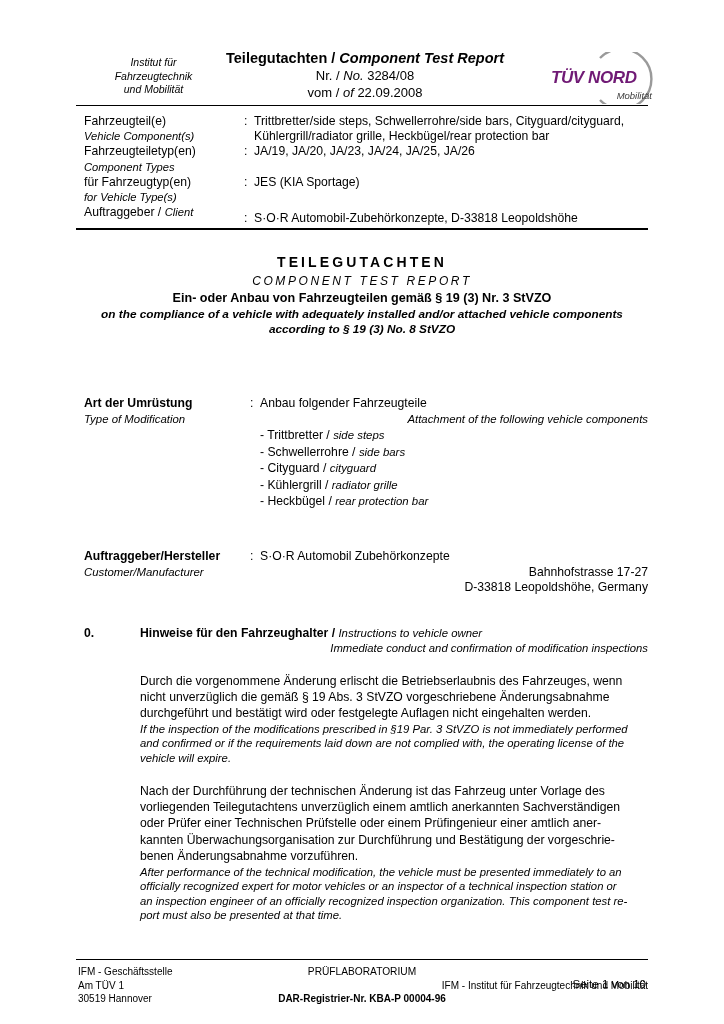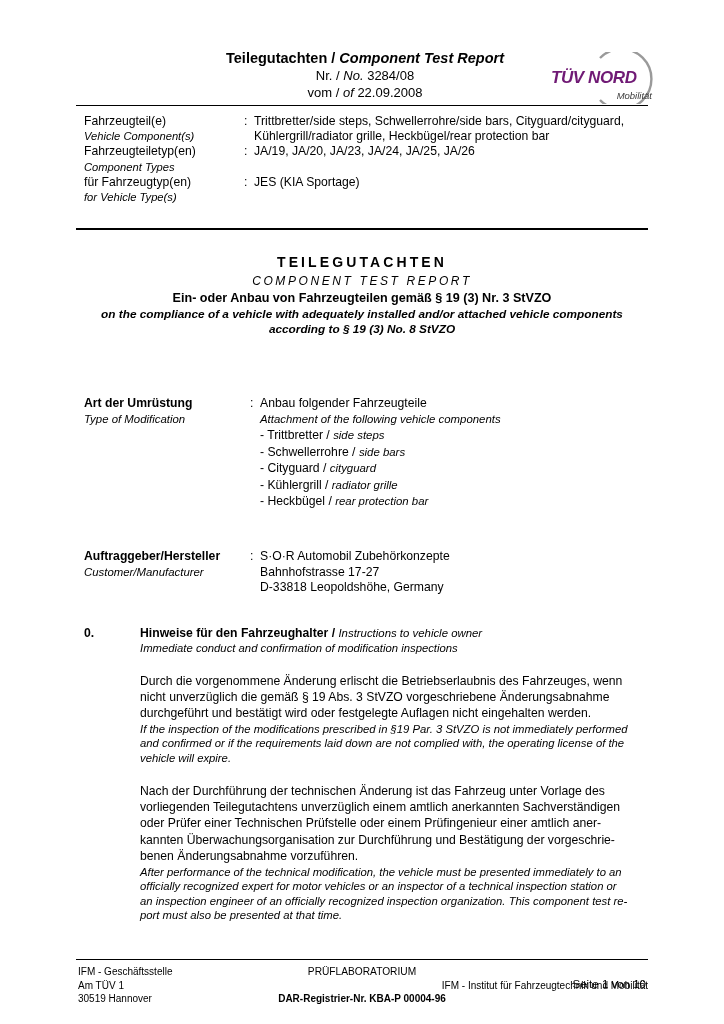--- a/index.html
+++ b/index.html
@@ -186,21 +186,21 @@
   .defblock .dl .en { font-style: italic; font-size: 11.4px; line-height: 15.5px; }
   .defblock .dv {
     margin-left: 174px;
     line-height: 15.5px;
   }
   .defblock .dv .en { font-style: italic; font-size: 11.4px; }
   .defblock .colon {
     display: inline-block;
     width: 10px;
   }
-  .defblock .indent { padding-left: 10px; }
+  .defblock .indent { padding-left: 10px; text-align: right; }
 
   .bullets {
     margin-left: 184px;
     font-size: 12.2px;
     line-height: 16.6px;
   }
   .bullets .b .en { font-style: italic; font-size: 11.4px; }
 
   
   .section {
@@ -229,20 +229,21 @@
     margin-left: 64px;
     font-weight: bold;
     font-size: 12.6px;
     line-height: 16.5px;
   }
   .sub-head-en {
     margin-left: 64px;
     font-style: italic;
     font-size: 11.3px;
     line-height: 14.5px;
+    text-align: right;
   }
 
   .para {
     margin-left: 64px;
     font-size: 12.2px;
     line-height: 16.4px;
   }
   .para-en {
     margin-left: 64px;
     font-style: italic;
@@ -282,20 +283,25 @@
     font-size: 11.5px;
   }
 </style>
 </head>
 <body>
 
 <div class="page">
 
   <div class="header">
 
+    <div class="institute">
+      <div>Institut für</div>
+      <div>Fahrzeugtechnik</div>
+      <div>und Mobilität</div>
+    </div>
 
     <div class="header-title">
       <div class="line1"><span class="bd">Teilegutachten</span><span class="bd"> / </span><span class="it bd">Component Test Report</span></div>
       <div class="line2"><span>Nr.</span><span> / </span><span class="it">No.</span><span> </span><span>3284/08</span></div>
       <div class="line3"><span>vom</span><span> / </span><span class="it">of</span><span> </span><span>22.09.2008</span></div>
     </div>
 
     <div class="logo">
       <svg width="112" height="52" viewBox="0 0 112 52">
         <path d="M 52 48 A 30 30 0 1 0 52 6" fill="none" stroke="#9a9a9a" stroke-width="2.4"></path>
@@ -329,20 +335,26 @@
 
     <div class="row">
       <div class="lbl">
         <div>für Fahrzeugtyp(en)</div>
         <div class="sub">for Vehicle Type(s)</div>
       </div>
       <div class="val"><span class="colon">:</span><span>JES (KIA Sportage)</span></div>
       <div style="height:15px;"></div>
     </div>
 
+    <div class="row">
+      <div class="lbl">
+        <span>Auftraggeber</span><span> / </span><span class="sub">Client</span>
+      </div>
+      <div class="val" style="padding-top:6px;"><span class="colon">:</span><span>S·O·R Automobil-Zubehörkonzepte, D-33818 Leopoldshöhe</span></div>
+    </div>
   </div>
 
   <div class="rule-thick" style="top:228px;"></div>
 
   <div class="maintitle">
     <div class="t1">TEILEGUTACHTEN</div>
     <div class="t2">COMPONENT TEST REPORT</div>
     <div class="t3" style="margin-top:0;">Ein- oder Anbau von Fahrzeugteilen gemäß § 19 (3) Nr. 3 StVZO</div>
     <div class="t4">on the compliance of a vehicle with adequately installed and/or attached vehicle components</div>
     <div class="t4">according to § 19 (3) No. 8 StVZO</div>

